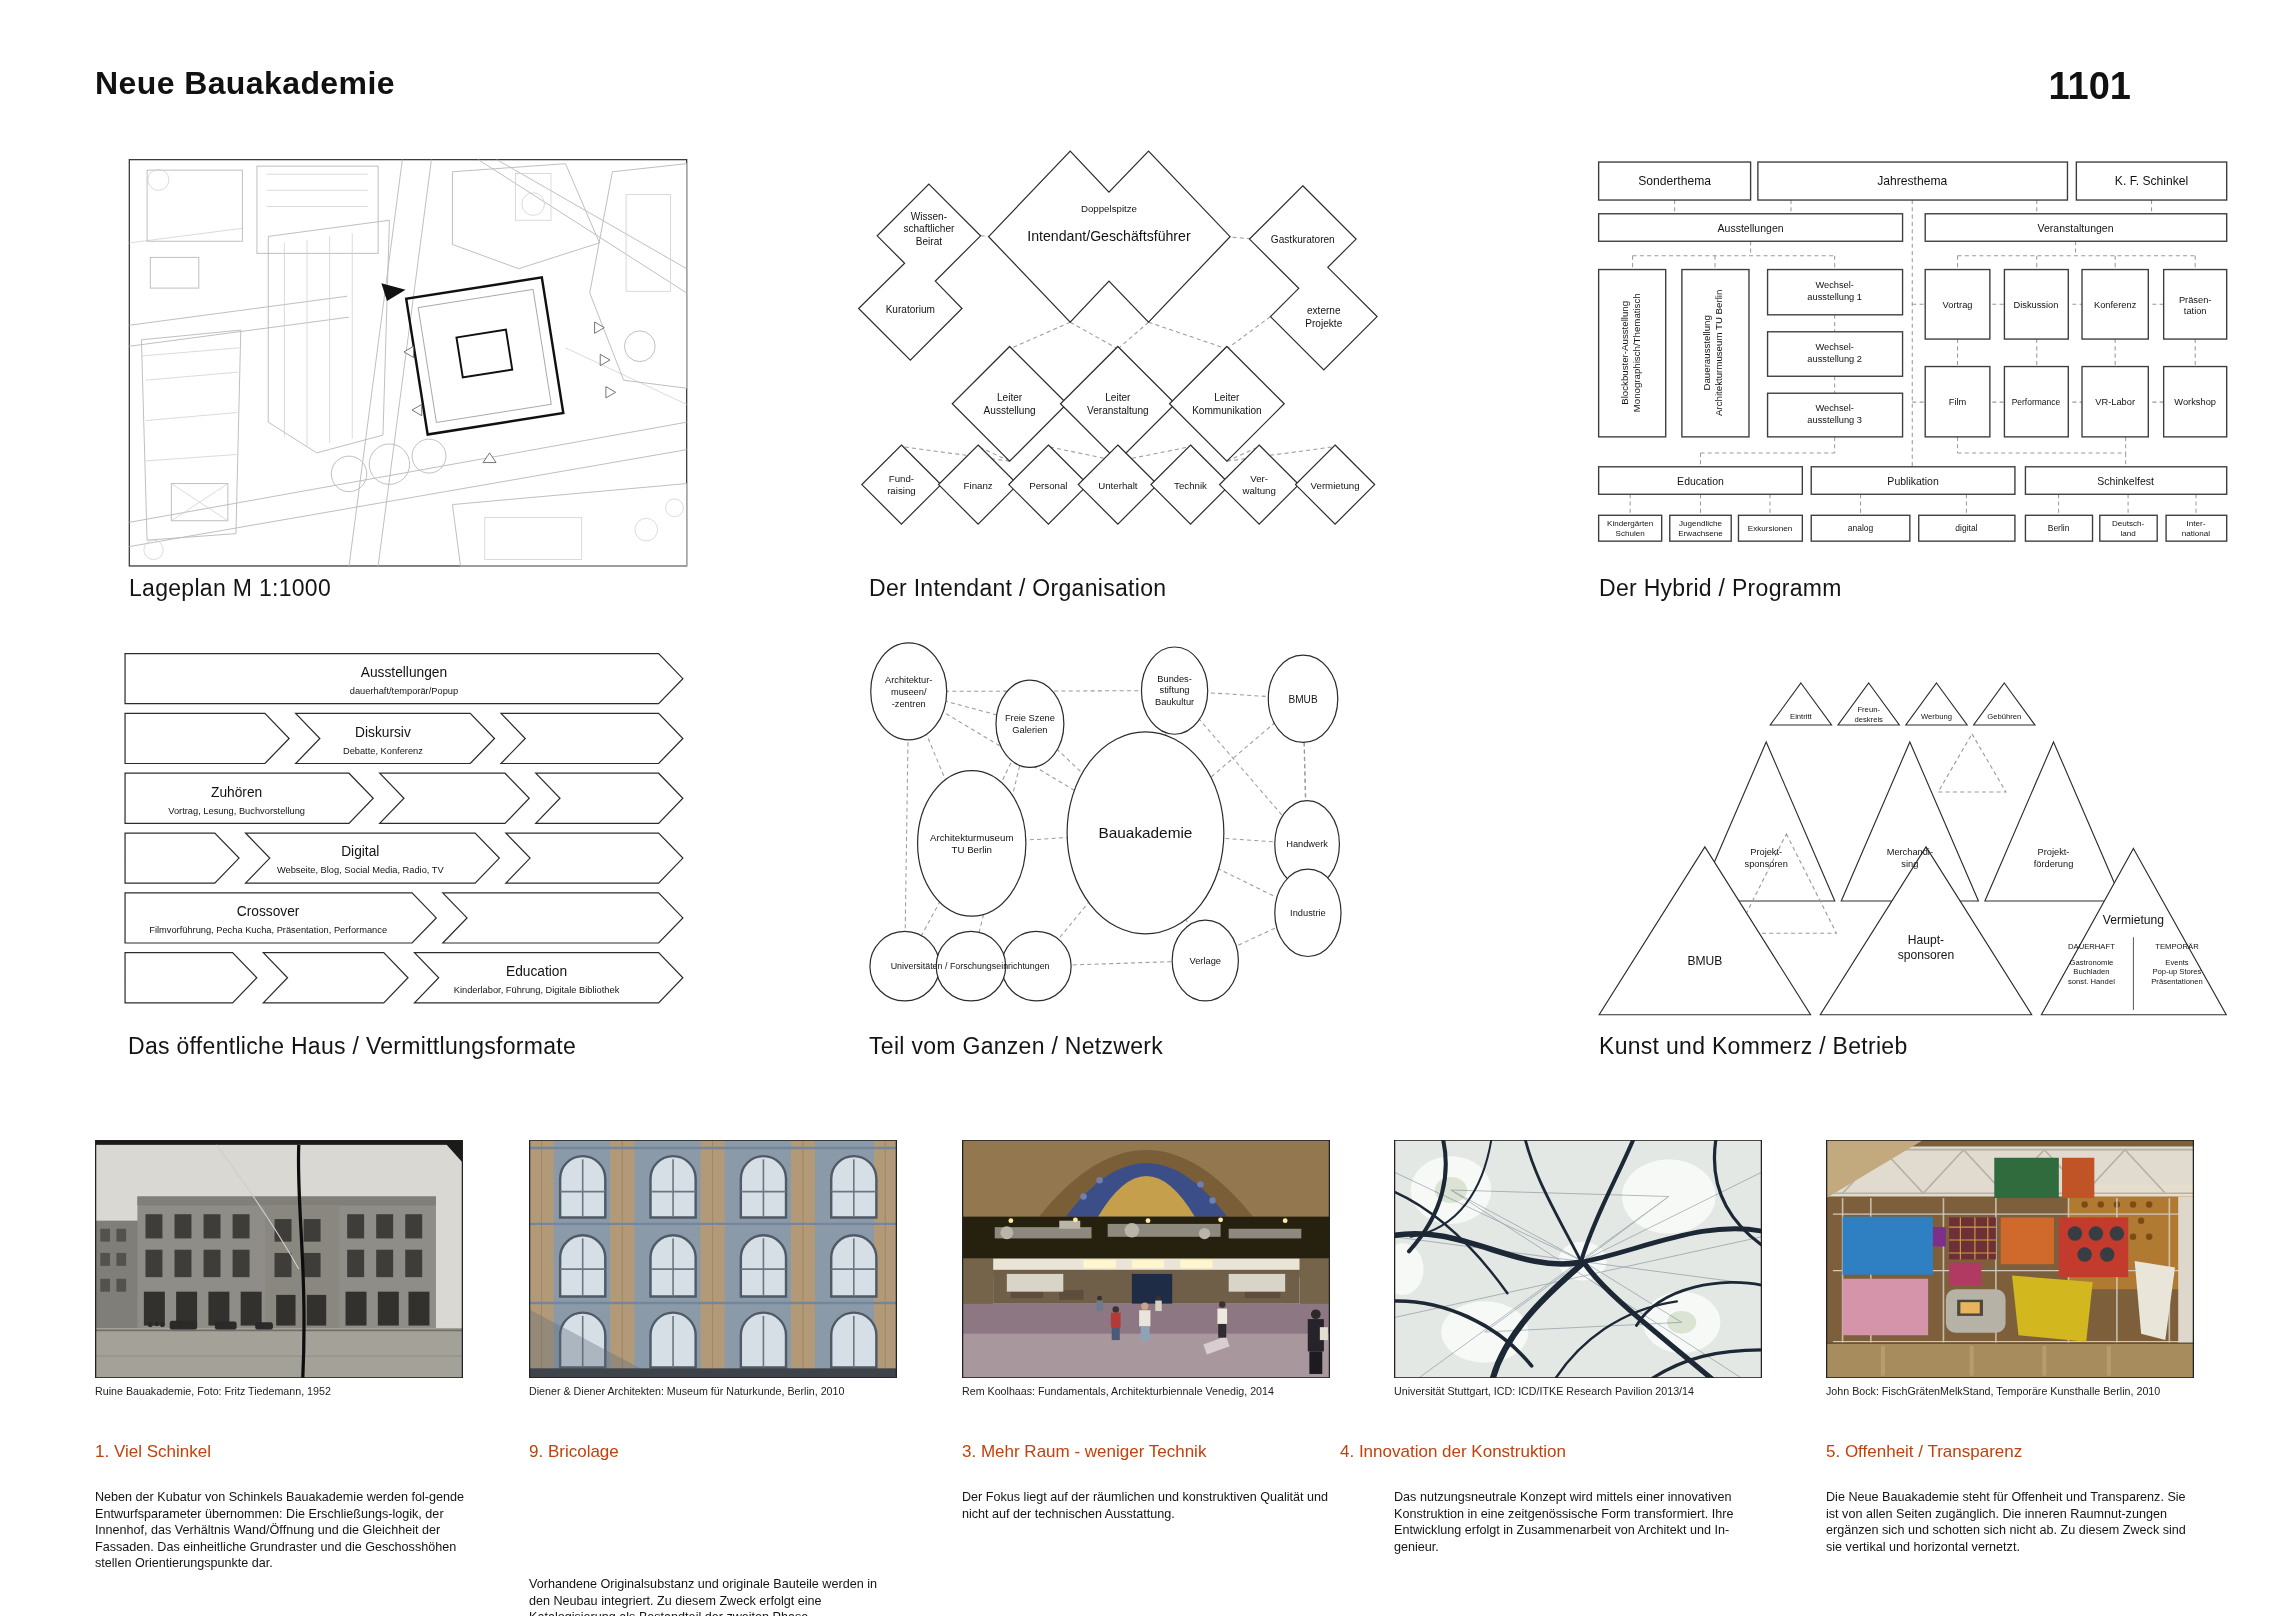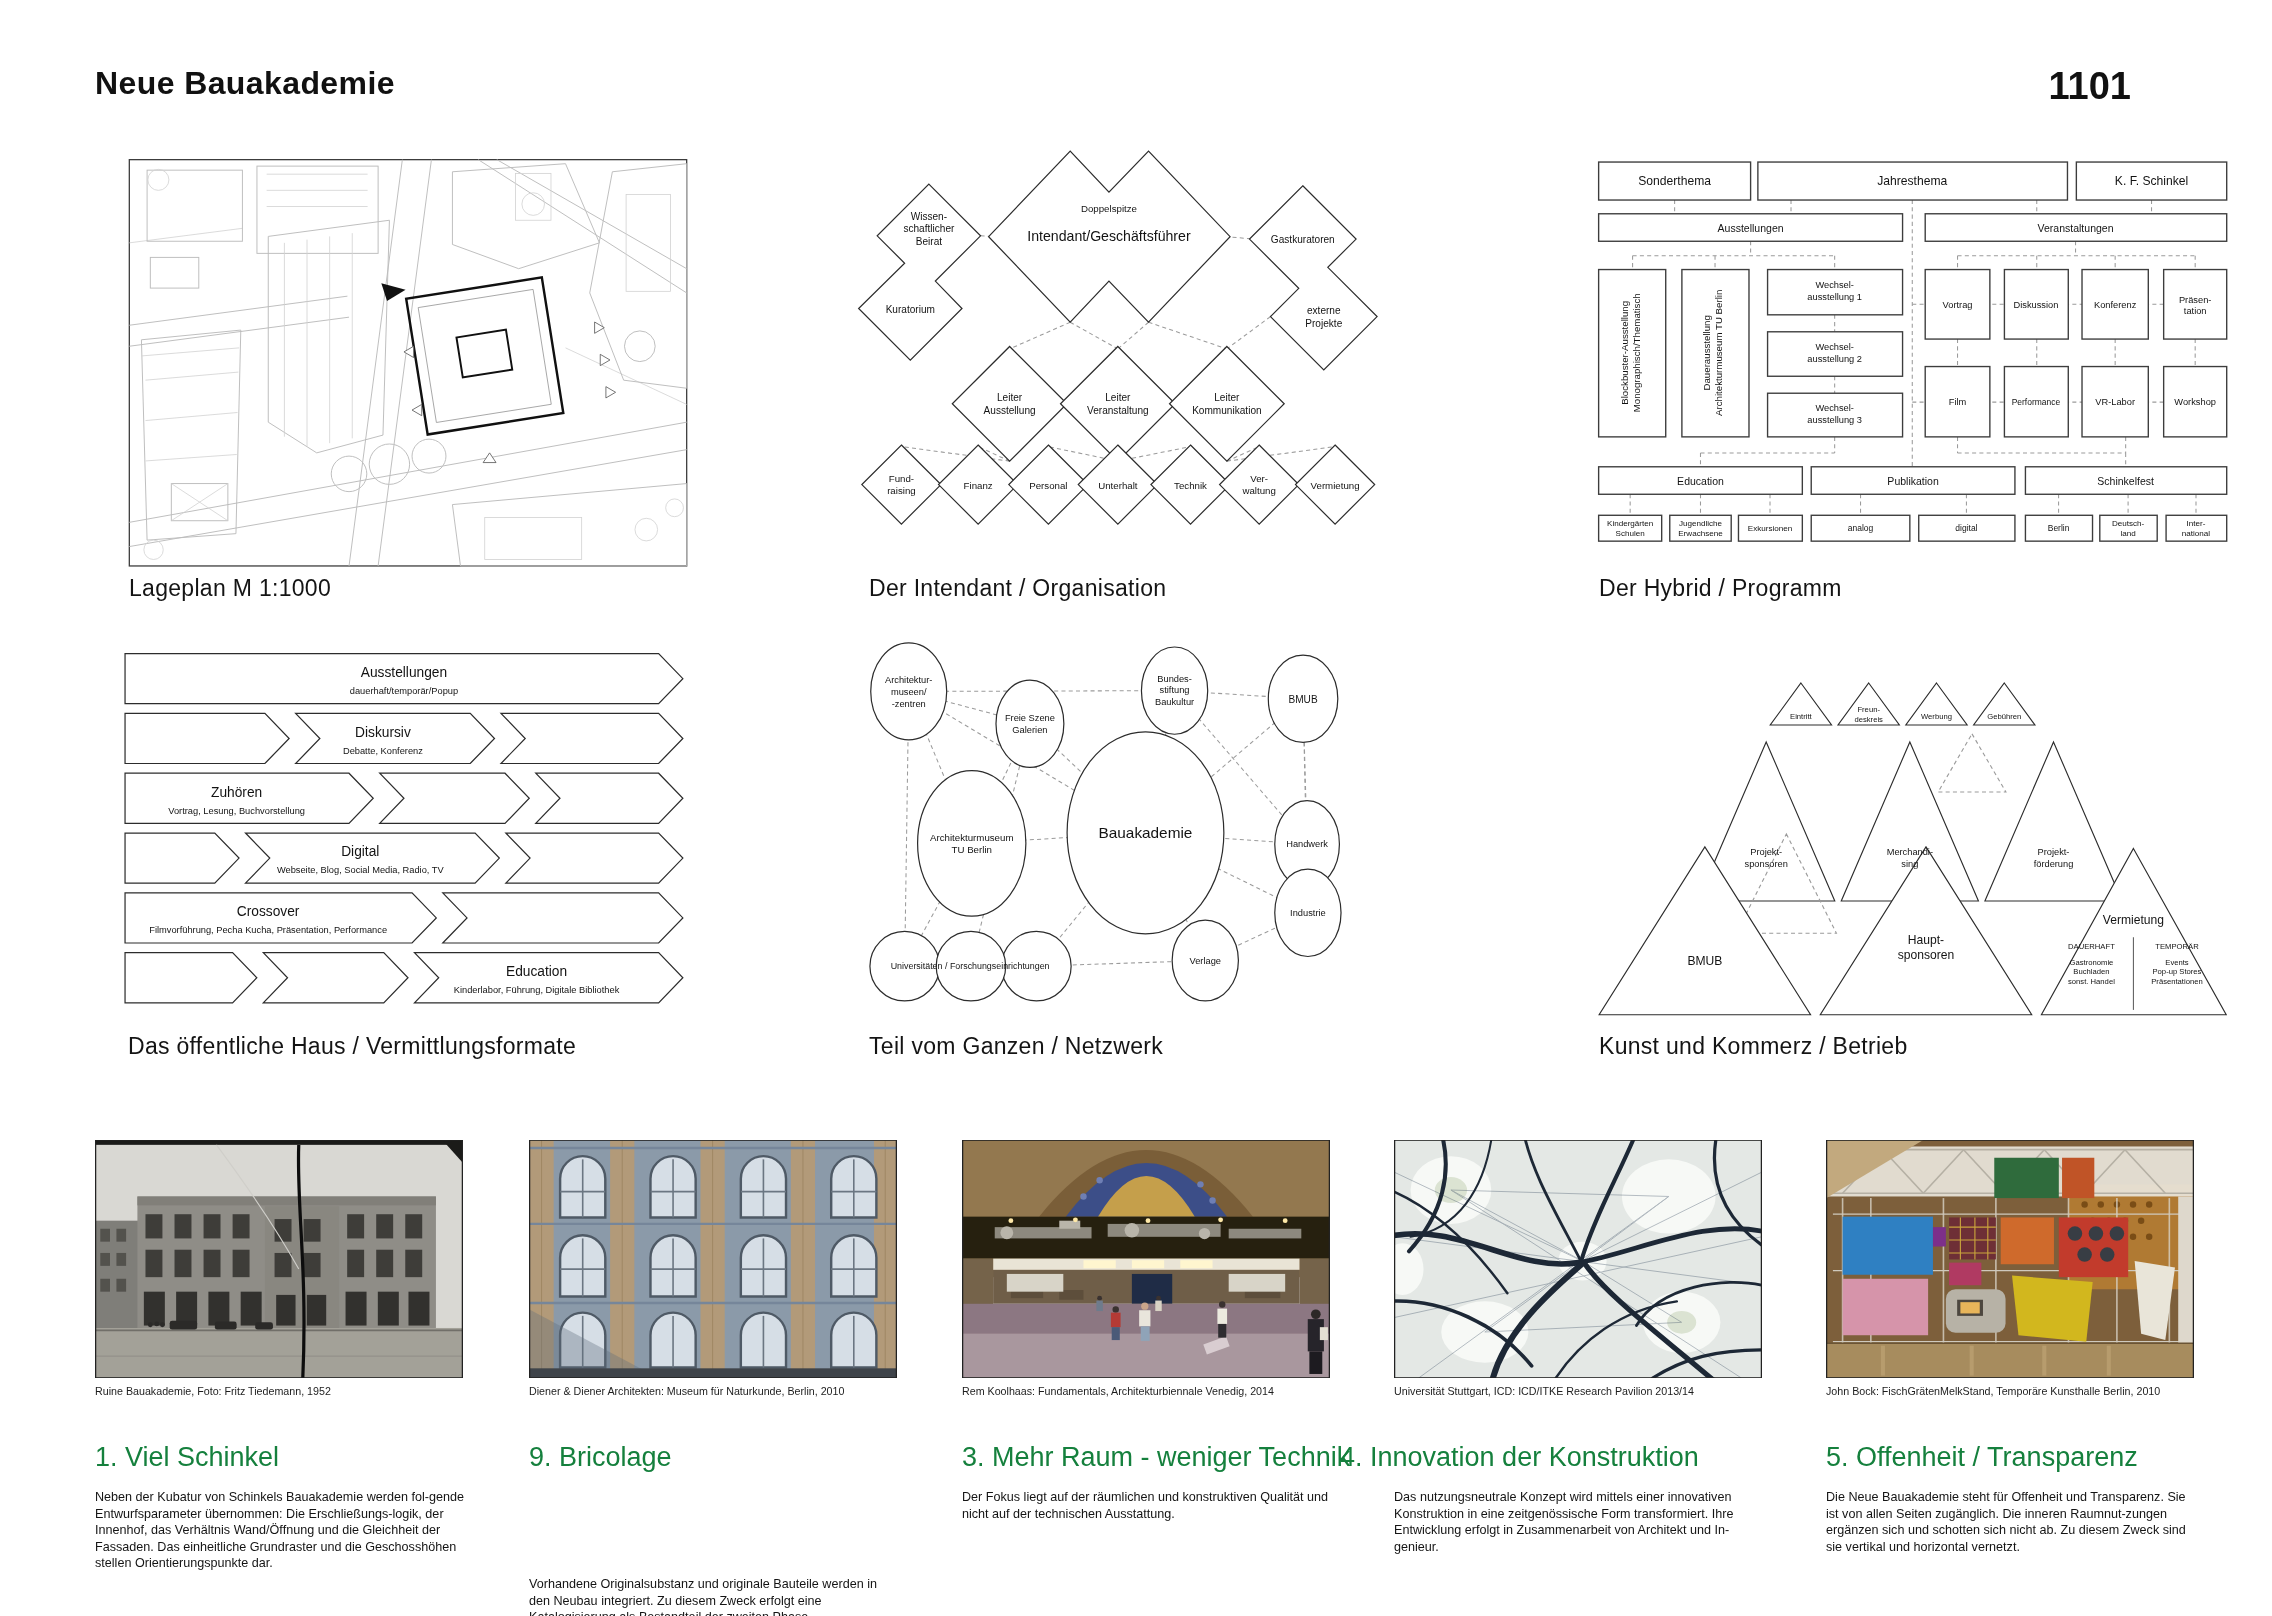--- a/index.html
+++ b/index.html
@@ -2,21 +2,21 @@
 <html style="font-size:13px"><head>
 <meta charset="utf-8">
 <style>
   html,body{margin:0;padding:0;background:#ffffff;}
   body{width:2273px;height:1616px;position:relative;font-family:"Liberation Sans",sans-serif;color:#111;}
   .abs{position:absolute;}
   .pagetitle{font-size:32px;font-weight:bold;letter-spacing:0.4px;}
   .pagenum{font-size:38px;font-weight:bold;text-align:right;}
   .cap{position:absolute;font-size:23px;letter-spacing:0.3px;color:#141414;white-space:nowrap;}
   .photocap{position:absolute;font-size:10.7px;color:#1d1d1d;white-space:nowrap;}
-  .head{position:absolute;font-size:27px;color:#15803d;white-space:nowrap;}
+  .head{position:absolute;font-size:17px;color:#c2410c;white-space:nowrap;}
   .bodytxt{position:absolute;font-size:12.6px;line-height:16.6px;color:#141414;width:372px;text-align:left;}
   svg{position:absolute;display:block;}
   svg text{font-family:"Liberation Sans",sans-serif;fill:#131313;}
   .ln{stroke:#2c2c2c;stroke-width:1.5;fill:#ffffff;}
   .dash{stroke:#9b9b9b;stroke-width:1.3;fill:none;stroke-dasharray:5 4;}
   .mapln{stroke:#bdbdbd;stroke-width:1.2;fill:none;}
   .mapln2{stroke:#d2d2d2;stroke-width:1;fill:none;}
 </style>
 </head>
 <body>

